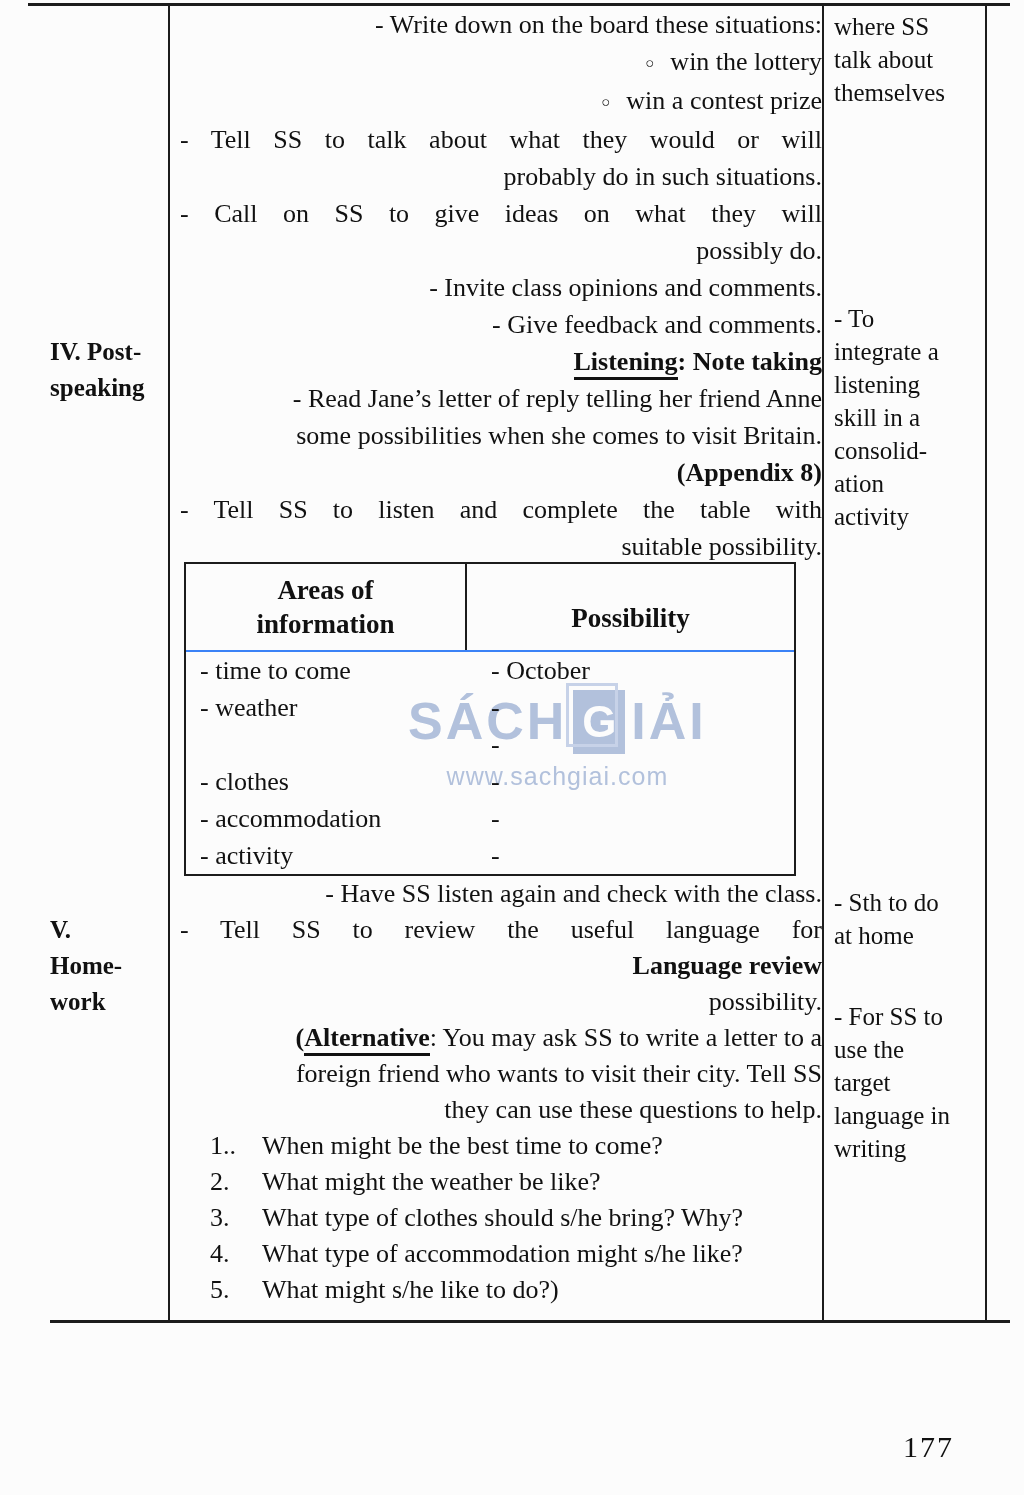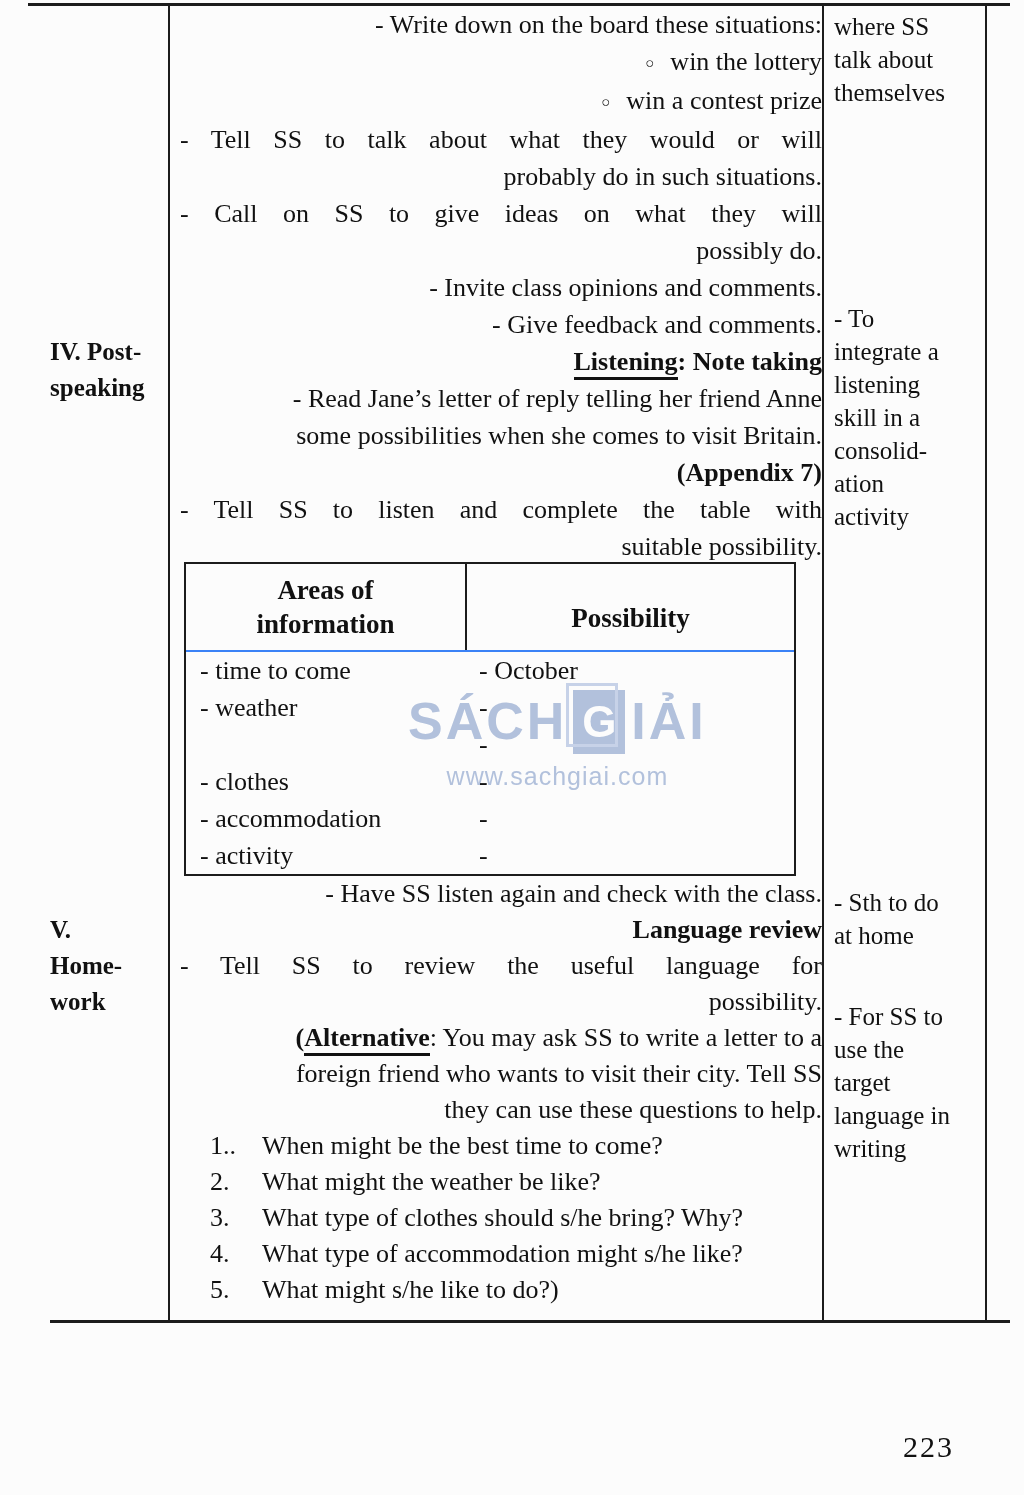--- a/index.html
+++ b/index.html
@@ -44,21 +44,21 @@
     font-size:26px;
   }
   .ithead{display:flex;border-bottom:2px solid #3b82f6;height:86px;}
   .ith{
     font-weight:bold;font-size:27px;line-height:34px;
     display:flex;align-items:center;justify-content:center;
     text-align:center;white-space:pre-line;
   }
   .ith-left{width:281px;border-right:2px solid #1c1c1c;box-sizing:border-box;}
   .ith-right{flex:1;margin-top:22px;}
-  .itrow{display:flex;height:37px;line-height:37px;}
+  .itrow{display:flex;height:37px;line-height:37px;gap:12px;}
   .itc-area{width:283px;padding-left:14px;box-sizing:border-box;white-space:nowrap;}
   .itc-poss{flex:1;padding-left:10px;white-space:nowrap;}
   
   .purpose-block{
     position:absolute;left:834px;width:150px;
     font-size:25px;line-height:33px;
     white-space:pre-line;
   }
   
   .qrow{display:flex;padding-left:30px;white-space:nowrap;}
@@ -133,21 +133,21 @@
       <div class="line">probably do in such situations.</div>
       <div class="line jst">- Call on SS to give ideas on what they will</div>
       <div class="line">possibly do.</div>
       <div class="line">- Invite class opinions and comments.</div>
       <div class="line">- Give feedback and comments.</div>
       <div class="line">
         <span class="bold uline">Listening</span><span class="bold">:  Note taking</span>
       </div>
       <div class="line">- Read Jane’s letter of reply telling her friend Anne</div>
       <div class="line">some possibilities when she comes to visit Britain.</div>
-      <div class="line bold">(Appendix 7)</div>
+      <div class="line bold">(Appendix 8)</div>
       <div class="line jst">- Tell SS to listen and complete the table with</div>
       <div class="line">suitable possibility.</div>
     </div>
 
     <div class="itable">
       <div class="ithead">
         <div class="ith ith-left">Areas of
 information</div>
         <div class="ith ith-right">Possibility</div>
       </div>
@@ -172,22 +172,22 @@
         <div class="itc-poss">-</div>
       </div>
       <div class="itrow">
         <div class="itc-area">- activity</div>
         <div class="itc-poss">-</div>
       </div>
     </div>
 
     <div class="activities lower" style="top:876px;">
       <div class="line">- Have SS listen again and check with the class.</div>
+      <div class="line jst">- Tell SS to review the useful language for</div>
       <div class="line bold">Language review</div>
-      <div class="line jst">- Tell SS to review the useful language for</div>
       <div class="line">possibility.</div>
       <div class="line">
         <span class="bold">(</span><span class="bold uline">Alternative</span><span>: You may ask SS to write a letter to a</span>
       </div>
       <div class="line">foreign friend who wants to visit their city. Tell SS</div>
       <div class="line">they can use these questions to help.</div>
       <div class="qrow">
         <span class="qnum">1..</span>
           <span>When might be the best time to come?</span>
       </div>
@@ -220,16 +220,16 @@
 ation
 activity</div>
     <div class="purpose-block" style="top:886px;">- Sth to do
 at home</div>
     <div class="purpose-block" style="top:1000px;">- For SS to
 use the
 target
 language in
 writing</div>
 
-    <div class="page-number">223</div>
+    <div class="page-number">177</div>
 
   </div>
 </div>
 
 </body></html>

